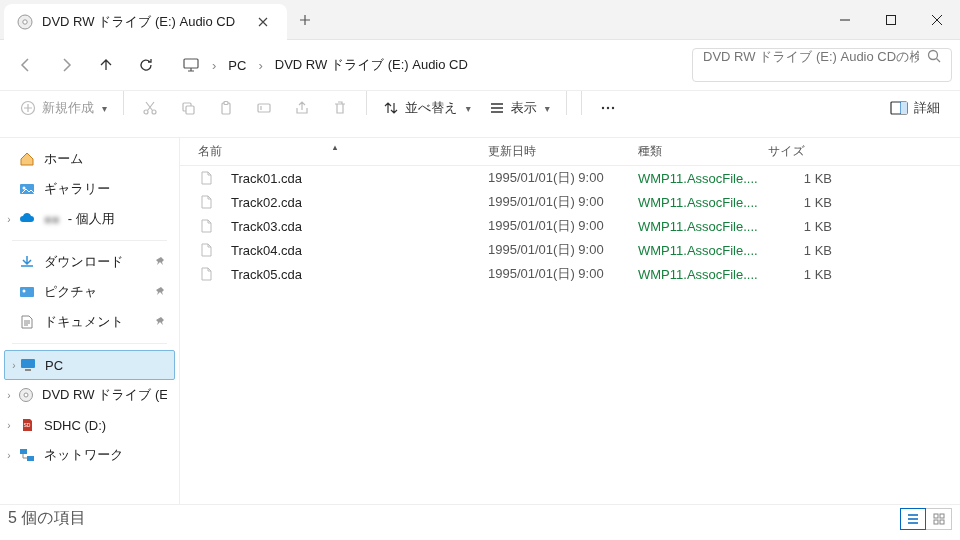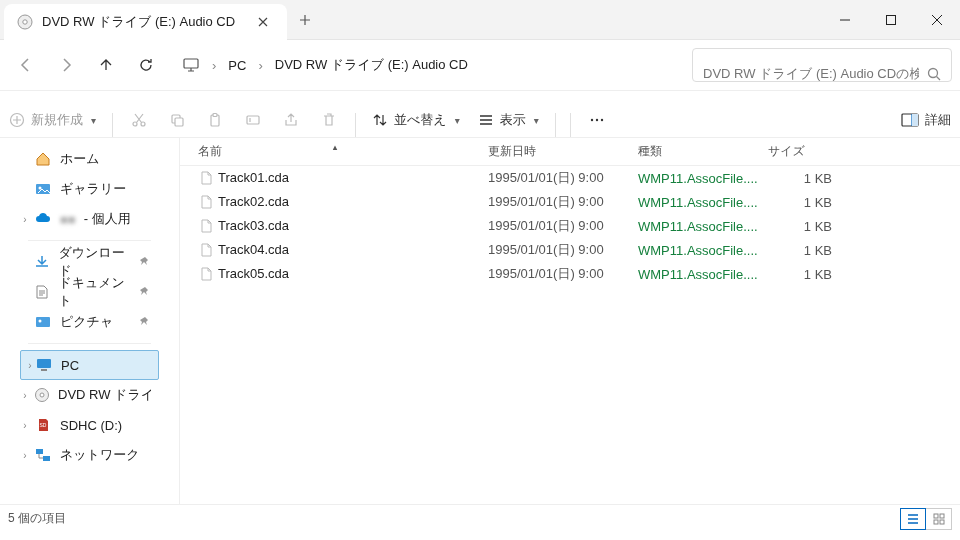--- a/index.html
+++ b/index.html
@@ -15,62 +15,62 @@
 .win-ctrls { margin-left: auto; display: flex; }
 .win-ctrls > div { width: 46px; display: flex; align-items: center; justify-content: center; color: #222; cursor: pointer; }
 
 
 .navbar { height: 50px; display: flex; align-items: center; padding: 0 8px; gap: 4px; }
 .nav-btn { width: 36px; height: 36px; display: flex; align-items: center; justify-content: center; color: #888; cursor: pointer; border-radius: 4px; }
 .nav-btn.active { color: #222; }
 .breadcrumb { display: flex; align-items: center; gap: 4px; padding: 0 8px; flex: 1; height: 36px; }
 .crumb { padding: 4px 6px; color: #222; cursor: pointer; border-radius: 4px; }
 .chev { color: #888; padding: 0 2px; }
-.searchbox { width: 260px; height: 34px; border: 1px solid #ddd; border-radius: 4px; display: flex; align-items: flex-end; padding: 0 10px; color: #888; gap: 8px; }
+.searchbox { width: 260px; height: 34px; border: 1px solid #ddd; border-radius: 4px; display: flex; align-items: flex-start; padding: 0 10px; color: #888; gap: 8px; }
 .searchbox input { flex: 1; border: none; outline: none; font-size: 13px; color: #555; background: transparent; }
 
 
-.toolbar { height: 48px; border-top: 1px solid #eee; border-bottom: 1px solid #eee; display: flex; align-items: flex-end; padding: 0 1px; gap: 2px; }
+.toolbar { height: 48px; border-top: 1px solid #eee; border-bottom: 1px solid #eee; display: flex; align-items: flex-start; padding: 0 12px; gap: 2px; }
 .tool-group { display: flex; align-items: center; gap: 2px; }
 .tool-btn { height: 34px; min-width: 36px; padding: 0 8px; display: flex; align-items: center; justify-content: center; gap: 6px; color: #999; cursor: pointer; border-radius: 4px; }
 .tool-btn.text { color: #333; }
 .tool-btn.blue { color: #0067c0; }
 .tool-sep { width: 1px; height: 24px; background: #e0e0e0; margin: 0 6px; }
 .tool-spacer { flex: 1; }
 .chev-sm { font-size: 10px; color: #666; margin-left: 2px; }
 
 
 .main { display: flex; height: 366px; }
-.sidebar { width: 180px; border-right: 1px solid #eee; padding: 6px 16px; overflow: hidden; }
+.sidebar { width: 180px; border-right: 1px solid #eee; padding: 6px 0; overflow: hidden; }
 .side-item { height: 30px; display: flex; align-items: center; gap: 8px; padding: 0 12px 0 18px; cursor: pointer; position: relative; font-size: 13px; }
 .side-item.pinned .pin { margin-left: auto; color: #888; }
 .side-item .exp { position: absolute; left: 2px; width: 14px; text-align: center; color: #888; font-size: 10px; }
 .side-item.selected { background: #d9edf9; border: 1px solid #7ab8e0; border-radius: 2px; margin: 0 4px; padding-left: 14px; }
 .side-sep { height: 1px; background: #eee; margin: 6px 12px; }
 .side-icon { width: 18px; height: 18px; display: flex; align-items: center; justify-content: center; }
 
 .content { flex: 1; display: flex; flex-direction: column; }
 .col-header { height: 28px; display: flex; align-items: center; border-bottom: 1px solid #eee; padding-left: 10px; color: #555; font-size: 12px; }
 .col-header > div { padding: 0 8px; }
 .col-header .sort-ind { position: absolute; top: -1px; left: 50%; transform: translateX(-50%); font-size: 9px; color: #555; }
 .col-name { width: 290px; position: relative; }
 .col-date { width: 150px; }
 .col-type { width: 130px; }
 .col-size { width: 80px; }
 
 .file-row { height: 24px; display: flex; align-items: center; padding-left: 10px; cursor: pointer; }
 .file-row > div { padding: 0 8px; }
-.fname { width: 290px; display: flex; gap: 4px; }
+.fname { width: 290px; display: flex; align-items: center; gap: 17px; }
 .file-icon { width: 16px; height: 16px; display: flex; align-items: center; justify-content: center; }
 .fdate { width: 150px; color: #555; }
 .ftype { width: 130px; color: #15803d; }
 .fsize { width: 80px; text-align: right; color: #555; }
 
 
-.statusbar { height: 28px; border-top: 1px solid #eee; display: flex; align-items: center; padding: 8px 8px; font-size: 12px; color: #555; }
+.statusbar { height: 28px; border-top: 1px solid #eee; display: flex; align-items: center; padding: 8px 8px; font-size: 16px; color: #555; }
 .view-toggles { margin-left: auto; display: flex; }
 .view-toggle { width: 26px; height: 22px; display: flex; align-items: center; justify-content: center; border: 1px solid #ccc; cursor: pointer; }
 .view-toggle.active { border-color: #0067c0; color: #0067c0; }
 .view-toggle + .view-toggle { border-left: none; }
 
 
 .blur { filter: blur(2px); color: #aaa; }
 
 svg { display: block; }
 </style>
@@ -282,39 +282,39 @@
       <span>ダウンロード</span>
       <span class="pin">
           <svg width="12" height="12" viewBox="0 0 12 12">
             <path d="M6 1 L9 4 L7 6 L8 9 L5 6 L2 9 L3 6 L1 4 Z" fill="#999"></path>
           </svg>
         </span>
     </div>
     <div class="side-item pinned">
       <span class="side-icon">
           <svg width="16" height="16" viewBox="0 0 16 16">
-            <path d="M3 2 H10 L13 5 V14 H3 Z" fill="#fff" stroke="#888"></path>
-            <path d="M5 7 H11 M5 9 H11 M5 11 H9" stroke="#888"></path>
-          </svg>
-        </span>
-      <span>ドキュメント</span>
+            <rect x="1" y="3" width="14" height="10" rx="1" fill="#4a9fe0"></rect>
+            <circle cx="5" cy="7" r="1.5" fill="#fff"></circle>
+          </svg>
+        </span>
+      <span>ピクチャ</span>
       <span class="pin">
           <svg width="12" height="12" viewBox="0 0 12 12">
             <path d="M6 1 L9 4 L7 6 L8 9 L5 6 L2 9 L3 6 L1 4 Z" fill="#999"></path>
           </svg>
         </span>
     </div>
     <div class="side-item pinned">
       <span class="side-icon">
           <svg width="16" height="16" viewBox="0 0 16 16">
-            <rect x="1" y="3" width="14" height="10" rx="1" fill="#4a9fe0"></rect>
-            <circle cx="5" cy="7" r="1.5" fill="#fff"></circle>
-          </svg>
-        </span>
-      <span>ピクチャ</span>
+            <path d="M3 2 H10 L13 5 V14 H3 Z" fill="#fff" stroke="#888"></path>
+            <path d="M5 7 H11 M5 9 H11 M5 11 H9" stroke="#888"></path>
+          </svg>
+        </span>
+      <span>ドキュメント</span>
       <span class="pin">
           <svg width="12" height="12" viewBox="0 0 12 12">
             <path d="M6 1 L9 4 L7 6 L8 9 L5 6 L2 9 L3 6 L1 4 Z" fill="#999"></path>
           </svg>
         </span>
     </div>
     <div class="side-sep"></div>
     <div class="side-item selected">
       <span class="exp">›</span>
       <span class="side-icon">

